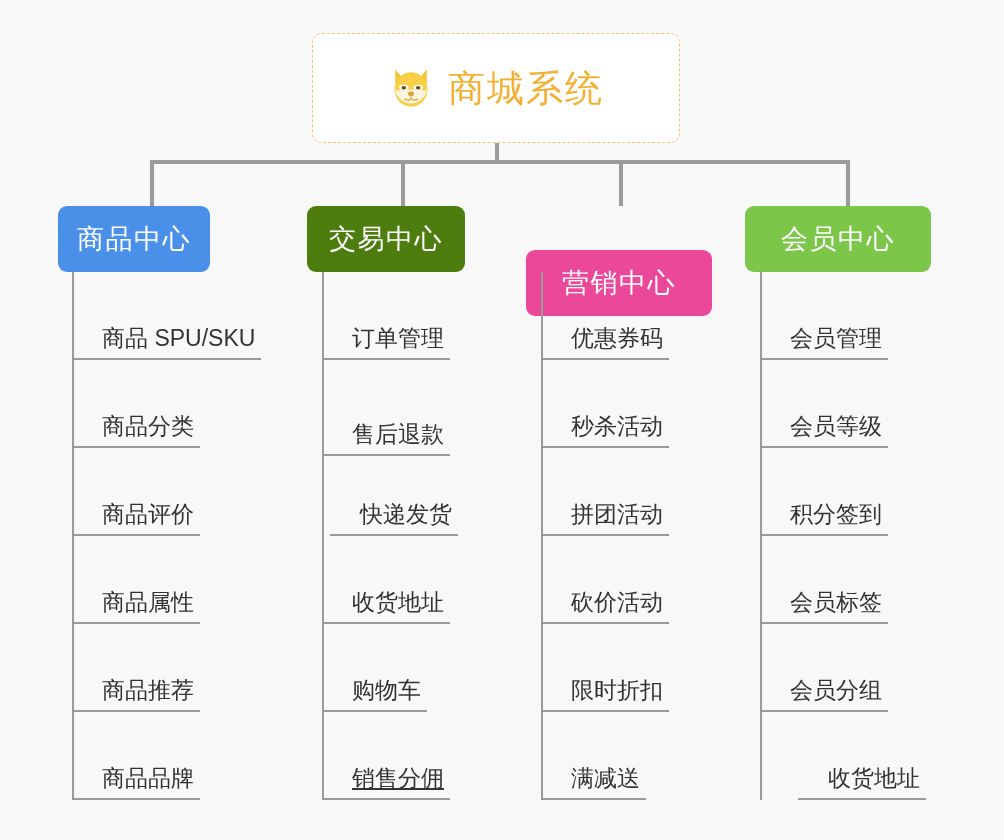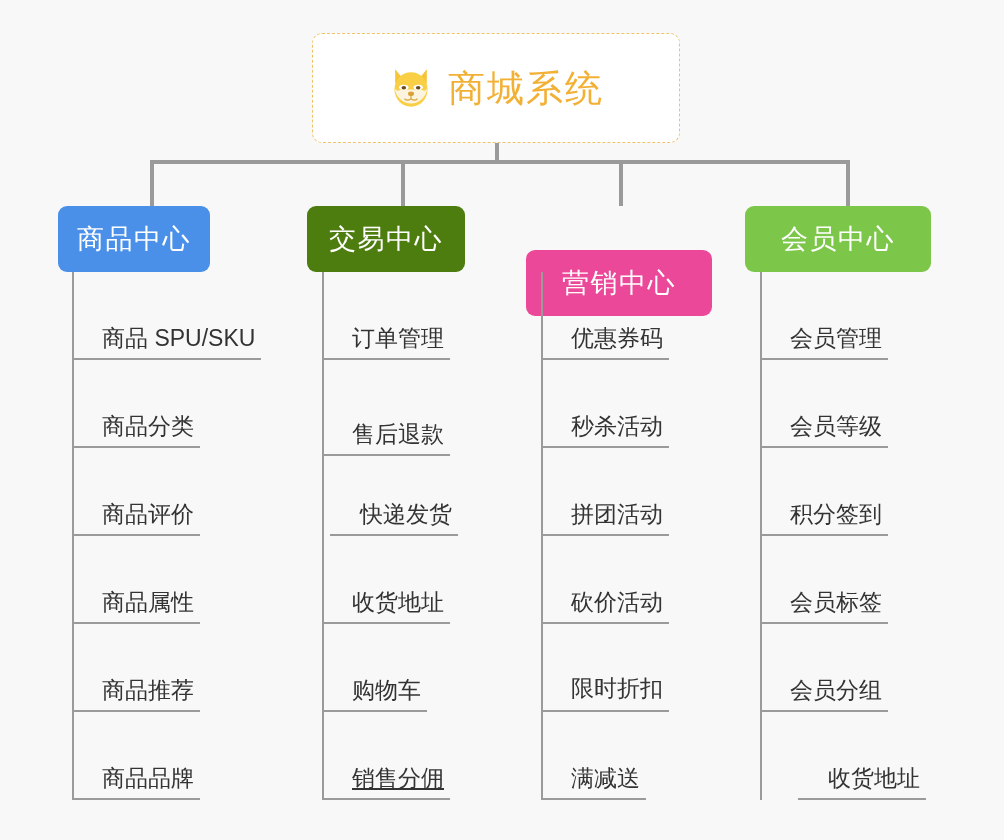--- a/index.html
+++ b/index.html
@@ -200,21 +200,21 @@
       </div>
     <div class="leaf-item" style="top:88px;">
         <span class="leaf-label" style="border-bottom-color: rgb(154, 154, 154);">秒杀活动</span>
       </div>
     <div class="leaf-item" style="top:176px;">
         <span class="leaf-label" style="border-bottom-color: rgb(154, 154, 154);">拼团活动</span>
       </div>
     <div class="leaf-item" style="top:264px;">
         <span class="leaf-label" style="border-bottom-color: rgb(154, 154, 154);">砍价活动</span>
       </div>
-    <div class="leaf-item" style="top:352px;font-family:Liberation Mono, monospace;">
+    <div class="leaf-item" style="top:352px;">
         <span class="leaf-label" style="border-bottom-color: rgb(154, 154, 154);">限时折扣</span>
       </div>
     <div class="leaf-item" style="top:440px;">
         <span class="leaf-label" style="border-bottom-color: rgb(154, 154, 154);">满减送</span>
       </div>
   </div>
 
   <div class="leaf-col" style="left:760px;">
     <div class="leaf-spine" style="height: 528px; background: rgb(154, 154, 154);"></div>
     <div class="leaf-item" style="top:0px;">

